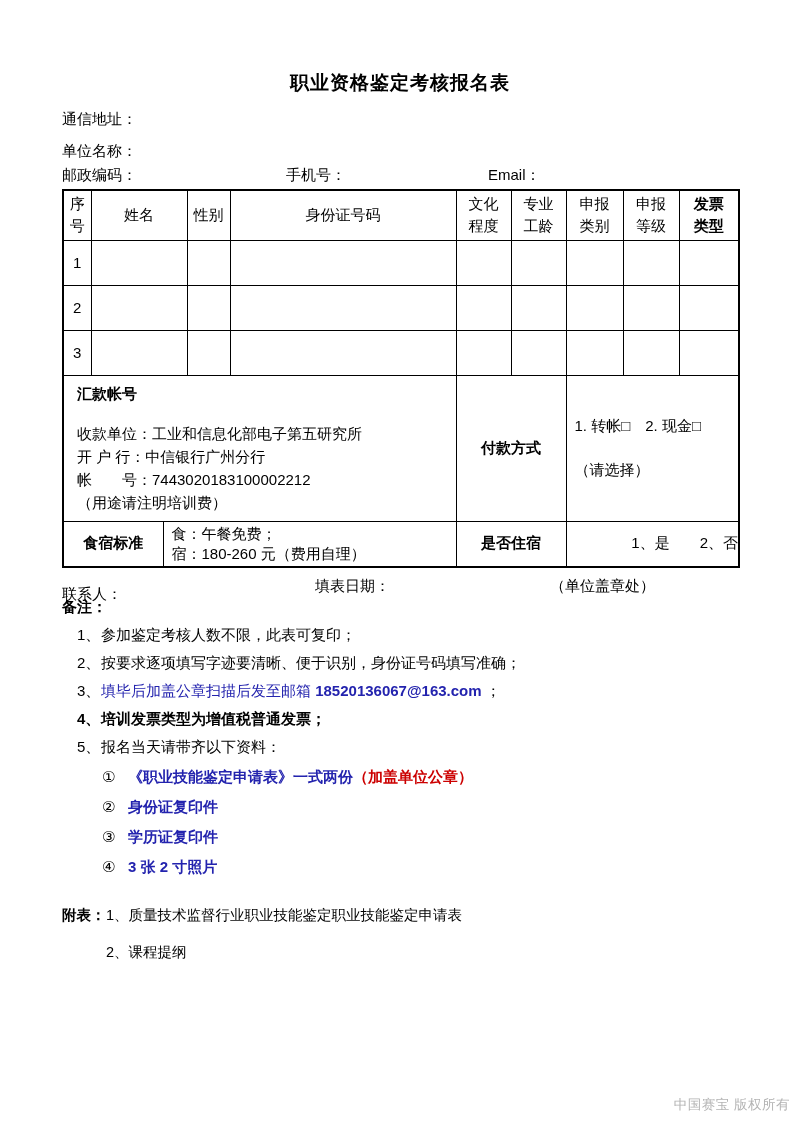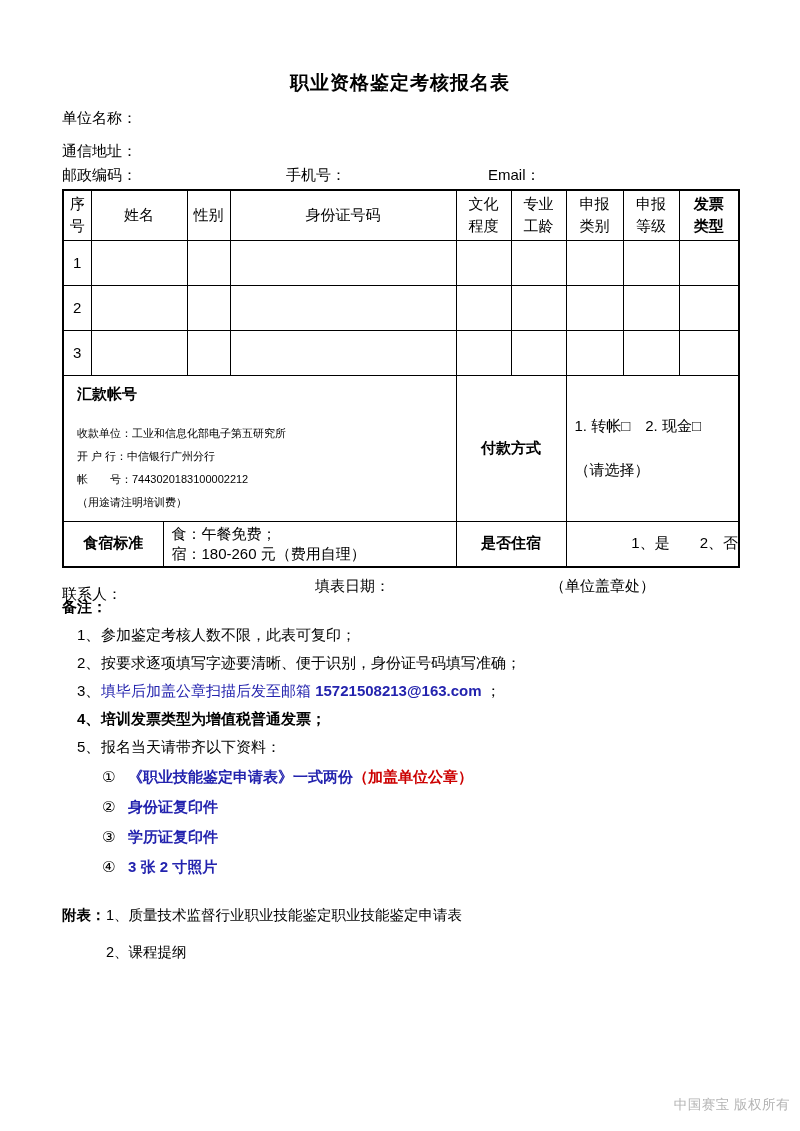--- a/index.html
+++ b/index.html
@@ -28,21 +28,21 @@
   .reg-table th { font-weight:normal; text-align:center; vertical-align:middle; white-space:pre-line; line-height:22px; }
   .reg-table th.hdr-bold { font-weight:bold; }
   .r-head  { height:50px; }
   .r-data  { height:45px; }
   .r-remit { height:141px; }
   .r-board { height:42px; }
   .cell-center { text-align:right; vertical-align:middle; }
   .cell-num { text-align:center; vertical-align:middle; font-size:15px; }
   .remit-cell { vertical-align:top; padding:7px 13px; }
   .remit-title { font-weight:bold; font-size:15px; line-height:22px; }
-  .remit-line { font-size:11px; line-height:23px; }
+  .remit-line { font-size:15px; line-height:23px; }
   .remit-first { margin-top:17px; }
   .pay-label, .board-label, .stay-label { font-weight:bold; text-align:center; vertical-align:middle; }
   .pay-cell { vertical-align:middle; padding:10px 8px; }
   .pay-options { font-size:15px; line-height:20px; }
   .pay-hint { font-size:15px; line-height:20px; margin-top:24px; }
   .board-cell { vertical-align:middle; padding:2px 8px; }
   .board-line { font-size:15px; line-height:20px; }
 
   .sign-row { position:relative; height:20px; margin-top:9px; font-size:15px; }
   .sign-row .contact { position:absolute; left:0;margin-top:8px; }
@@ -66,22 +66,22 @@
 
   .watermark { position:absolute; right:10px; top:1096px; font-size:13.5px; color:#b3b3b3; letter-spacing:0.5px; }
 </style>
 </head>
 <body>
 
 <div class="content">
 
   <div class="doc-title">职业资格鉴定考核报名表</div>
 
+  <div class="field-line fl-2">通信地址：</div>
   <div class="field-line fl-1">单位名称：</div>
-  <div class="field-line fl-2">通信地址：</div>
 
   <div class="contact-row">
     <span class="postal">邮政编码：</span>
     <span class="mobile">手机号：</span>
     <span class="email">Email：</span>
   </div>
 
   <table class="reg-table">
     <colgroup>
       <col style="width:28px">
@@ -183,21 +183,21 @@
   <div class="note-line">
     <span class="note-num">1、</span>
     <span>参加鉴定考核人数不限，此表可复印；</span>
   </div>
   <div class="note-line">
     <span class="note-num">2、</span>
     <span>按要求逐项填写字迹要清晰、便于识别，身份证号码填写准确；</span>
   </div>
   <div class="note-line">
     <span class="note-num">3、</span>
-    <span><span class="txt-blue">填毕后加盖公章扫描后发至邮箱 </span><span class="txt-blue-bold">15721508213@163.com</span><span> ；</span></span>
+    <span><span class="txt-blue">填毕后加盖公章扫描后发至邮箱 </span><span class="txt-blue-bold">18520136067@163.com</span><span> ；</span></span>
   </div>
   <div class="note-line note-bold">
     <span class="note-num">4、</span>
     <span>培训发票类型为增值税普通发票；</span>
   </div>
   <div class="note-line">
     <span class="note-num">5、</span>
     <span>报名当天请带齐以下资料：</span>
   </div>
 

